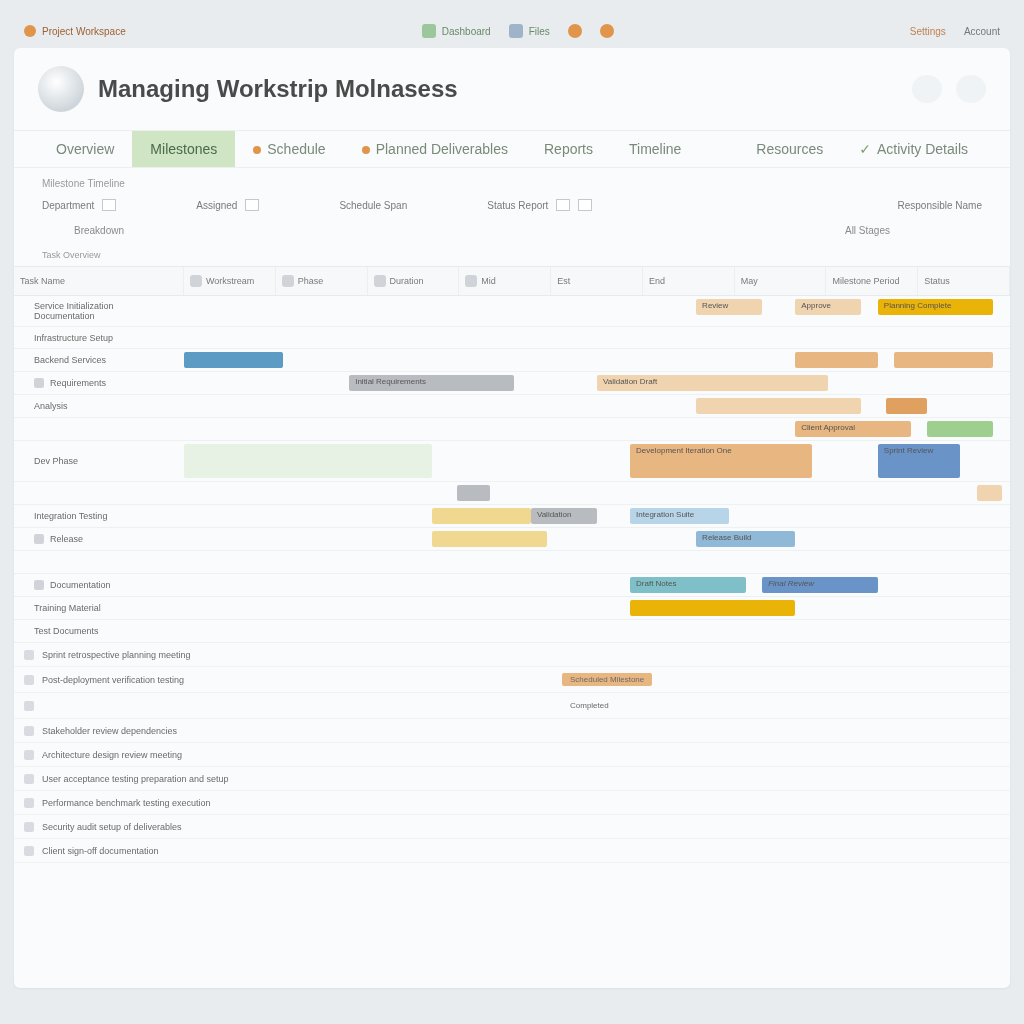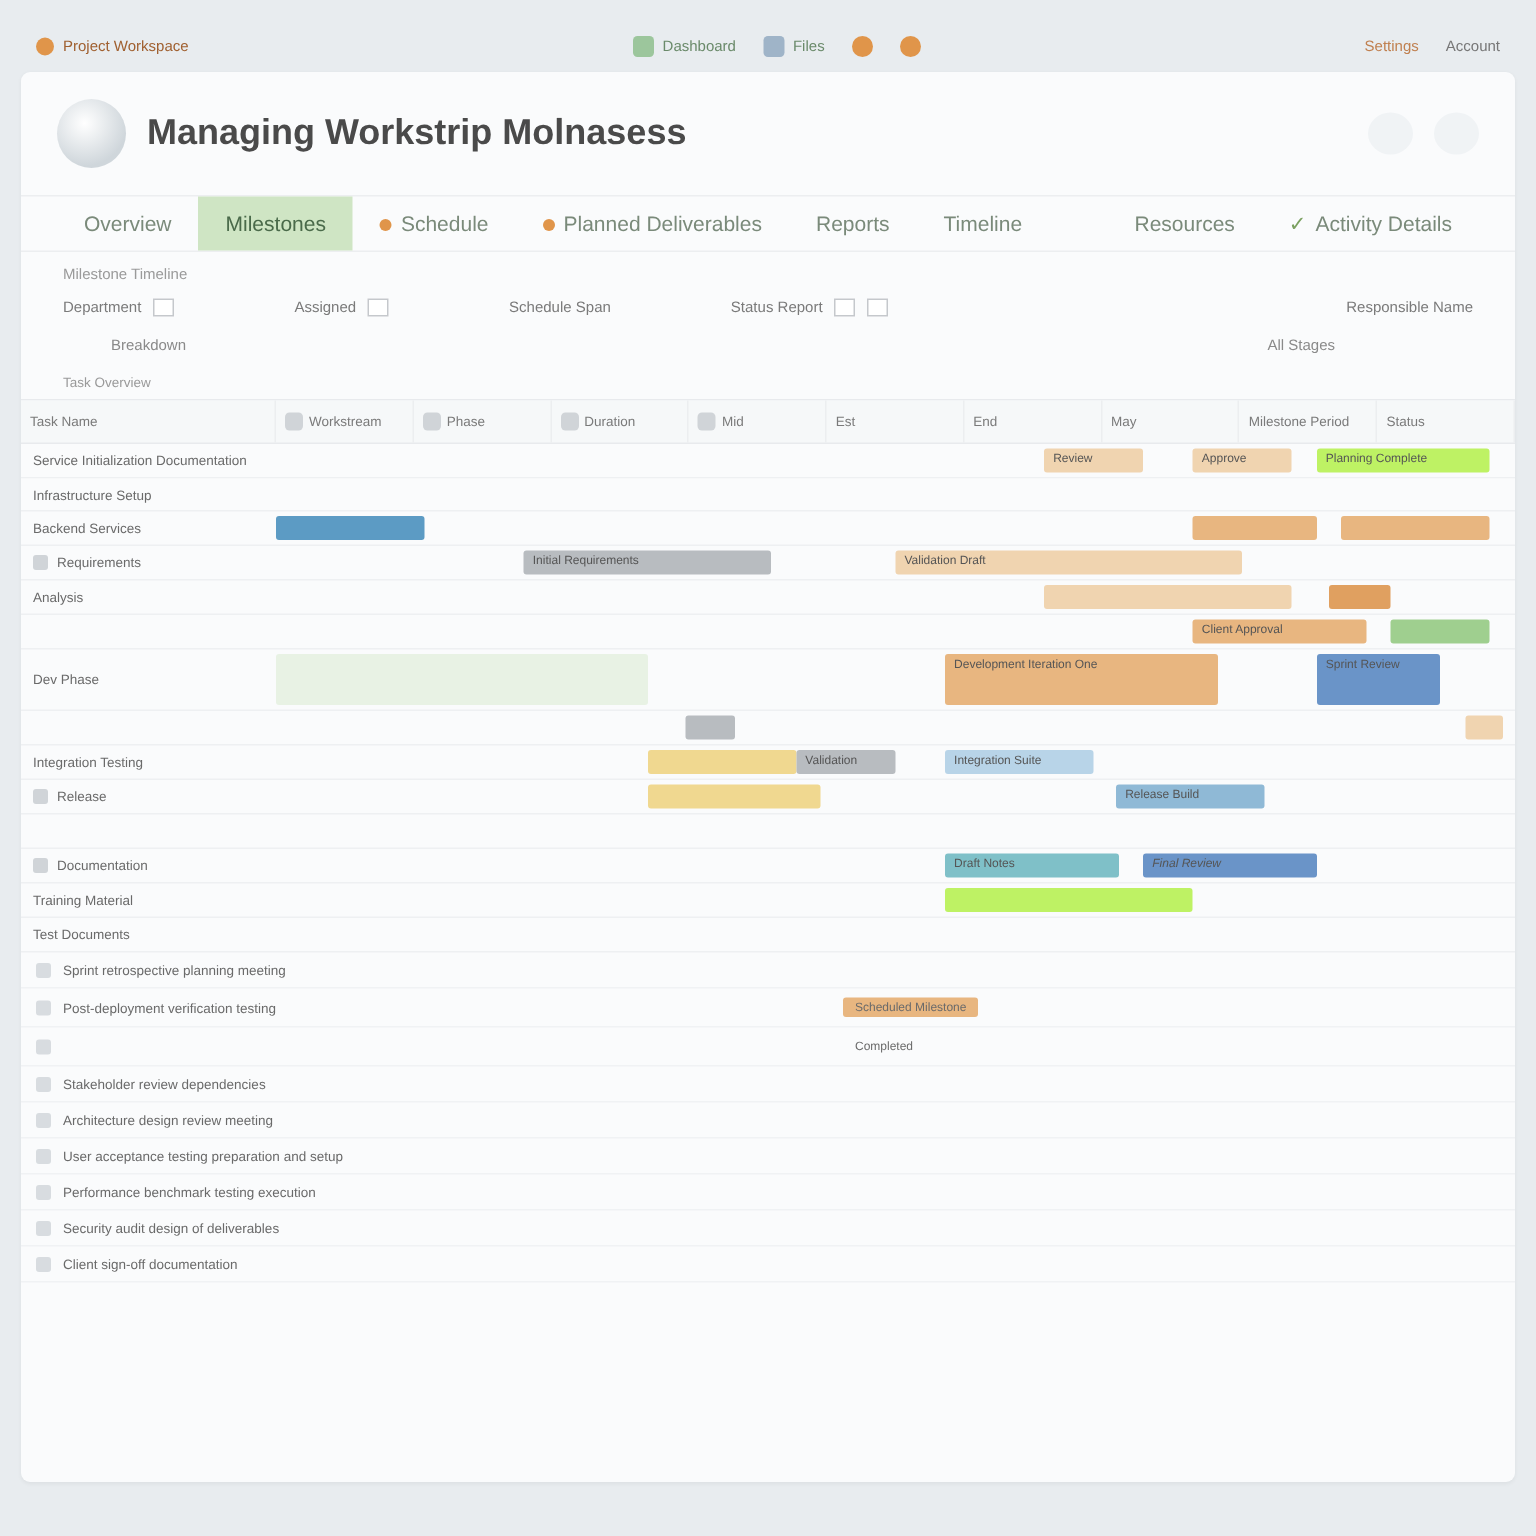--- a/index.html
+++ b/index.html
@@ -29,34 +29,34 @@
 .subline{padding:4px 60px 8px;font-size:10px;color:#8a8a8a}
 .section-label{padding:6px 28px;font-size:9px;color:#9a9a9a}
 .gantt{border-top:1px solid #e8eaed}
 .ghead{display:flex;background:#f6f8f9;border-bottom:1px solid #e8eaed;font-size:9px;color:#7a7a7a}
 .ghead .col{flex:1;padding:8px 6px;border-right:1px solid #eceef0;display:flex;align-items:center;gap:4px}
 .ghead .col .ci{width:12px;height:12px;border-radius:3px;background:#d0d4d8}
 .ghead .col.first{flex:0 0 170px}
 .rows{font-size:9px}
 .row{display:flex;align-items:stretch;border-bottom:1px solid #eef0f2;min-height:22px;position:relative}
 .row.alt{background:#fafbfc}
-.row .name{flex:0 0 170px;padding:5px 8px;color:#6a6a6a;display:flex;align-items:center;gap:6px}
+.row .name{flex:0 0 170px;padding:5px 20px;color:#6a6a6a;display:flex;align-items:center;gap:6px}
 .row .name .ri{width:10px;height:10px;border-radius:2px;background:#d0d4d8}
 .row .track{flex:1;position:relative;height:22px}
 .bar{position:absolute;top:3px;height:16px;border-radius:2px;font-size:8px;color:#555;padding:2px 6px;overflow:hidden;white-space:nowrap}
 .row.tall{min-height:40px}
 .row.tall .track{height:40px}
 .row.tall .bar{height:34px;top:3px}
 .listsection{font-size:9px}
 .lrow{display:flex;align-items:center;border-bottom:1px solid #f0f2f4;padding:6px 10px;color:#6a6a6a;min-height:24px}
 .lrow .li{width:10px;height:10px;border-radius:2px;background:#d8dce0;margin-right:8px;flex-shrink:0}
 .lrow .txt{flex:0 0 520px}
 .lrow .tag{padding:2px 8px;border-radius:2px;font-size:8px}
 .c-blue{background:#8fb9d6}.c-blue2{background:#5c9bc4}.c-teal{background:#7fc0c8}
-.c-orange{background:#e8b680}.c-orange2{background:#e0a060}.c-green{background:#bef264}
+.c-orange{background:#e8b680}.c-orange2{background:#e0a060}.c-green{background:#eab308}
 .c-green2{background:#9fcf8f}.c-grey{background:#b8bcc0}
 .c-lorange{background:#f0d4b0}.c-lblue{background:#b8d4e8}.c-yellow{background:#f0d890}
 .c-vlgreen{background:#e8f2e4}.c-dblue{background:#6a94c8}
 </style>
 </head>
 <body>
 
 <div class="topbar">
   <div class="brand">
       <span class="dot"></span>
@@ -248,21 +248,21 @@
             <div class="bar c-lblue" style="left: 54%; width: 12%;">Integration Suite</div>
           </div>
         </div>
         <div class="row alt">
           <div class="name">
             <span class="ri"></span>
             <span>Release</span>
           </div>
           <div class="track">
             <div class="bar c-yellow" style="left: 30%; width: 14%;"></div>
-            <div class="bar c-blue" style="left: 62%; width: 12%; margin-left: 48px;">Release Build</div>
+            <div class="bar c-blue" style="left: 62%; width: 12%;">Release Build</div>
           </div>
         </div>
         <div class="row">
           <div class="name">
             <span></span>
           </div>
           <div class="track"></div>
         </div>
         <div class="row alt">
           <div class="name">
@@ -315,21 +315,21 @@
         <div class="lrow">
           <span class="li"></span>
           <span class="txt">User acceptance testing preparation and setup</span>
         </div>
         <div class="lrow">
           <span class="li"></span>
           <span class="txt">Performance benchmark testing execution</span>
         </div>
         <div class="lrow">
           <span class="li"></span>
-          <span class="txt">Security audit design of deliverables</span>
+          <span class="txt">Security audit setup of deliverables</span>
         </div>
         <div class="lrow">
           <span class="li"></span>
           <span class="txt">Client sign-off documentation</span>
         </div>
       </div>
   </div>
 </div>
 
 </body></html>

